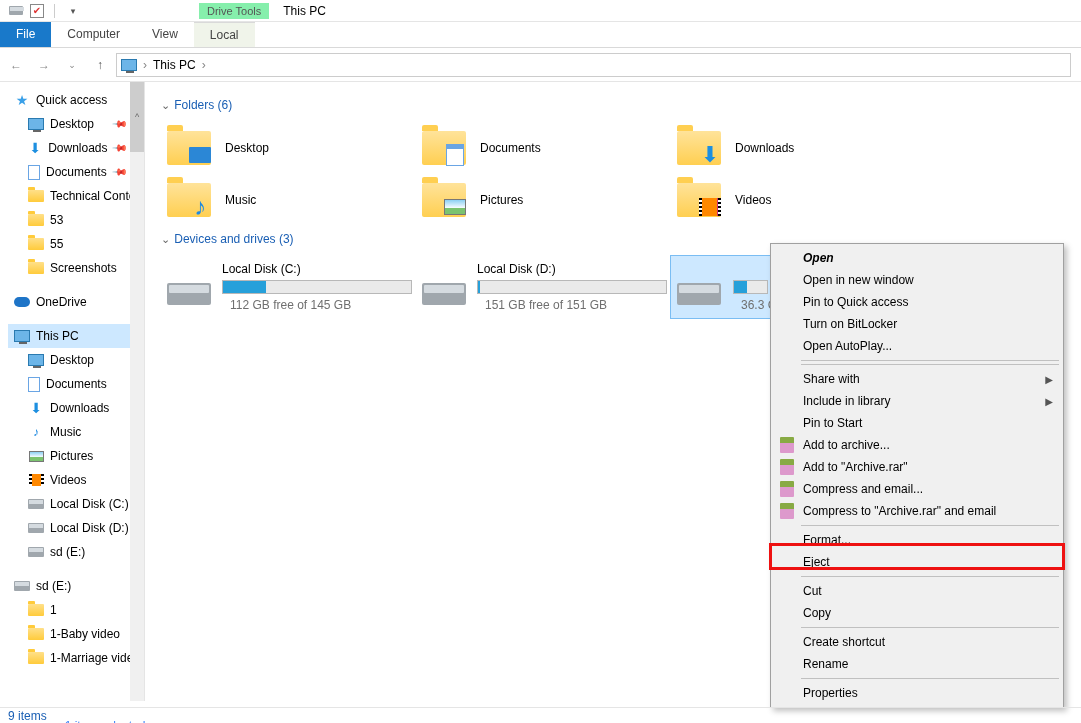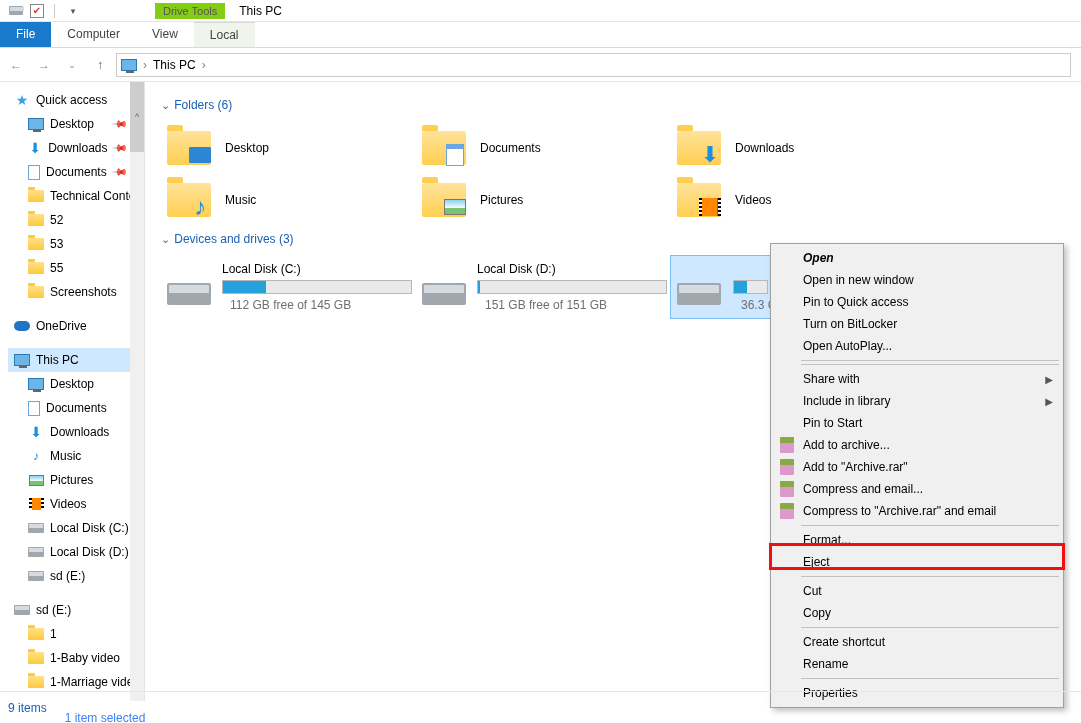--- a/index.html
+++ b/index.html
@@ -3,21 +3,21 @@
 <meta charset="utf-8">
 <style>
 * { margin: 0; padding: 0; box-sizing: border-box; font-family: "Segoe UI", Tahoma, sans-serif; font-size: 12px; }
 body { background: #fff; width: 1081px; height: 723px; overflow: hidden; position: relative; }
 
 
 .titlebar { height: 22px; display: flex; align-items: center; border-bottom: 1px solid #e5e5e5; }
 .qat { display: flex; align-items: center; gap: 6px; padding: 0 8px; }
 .qat-sep { width:1px; height:14px; background:#ccc; margin:0 4px; }
 .qat-icon { width:16px; height:16px; display:flex;align-items:center;justify-content:center; }
-.drive-tools { background:#84cc16; color:#555; padding:2px 8px; font-size:11px; margin-left:66px; }
+.drive-tools { background:#86efac; color:#555; padding:2px 8px; font-size:11px; margin-left:110px; }
 .title-text { margin-left:14px; color:#000; }
 
 
 .ribbon-tabs { height: 26px; display:flex; align-items:stretch; border-bottom:1px solid #d9d9d9; }
 .tab { padding:5px 16px; color:#444; cursor:default; }
 .tab.file { background:#1979ca; color:#fff; }
 .tab.manage { background:#f0f4ea; color:#444; border-top:1px solid #d9d9d9; }
 
 
 .addr-row { height:34px; display:flex; align-items:center; padding:3px 10px 3px 4px; gap:4px; border-bottom:1px solid #e5e5e5; }
@@ -77,21 +77,21 @@
 .ctx-item.def { font-weight:600;font-style:italic; }
 .ctx-item .sub-ar { position:absolute; right:8px; color:#555; font-size:10px; }
 .ctx-item .mi-ico { position:absolute; left:5px; width:18px; height:18px; display:flex; align-items:center; justify-content:center; }
 .ctx-sep { height:1px; background:#c0c0c0; margin:3px 2px 3px 28px; }
 .ctx-highlight { border:3px solid #e11; position:absolute; left:769px; top:543px; width:296px; height:27px; pointer-events:none; }
 
 .defender { width:14px;height:14px; background:conic-gradient(#d33 0 25%, #3a3 0 50%, #36d 0 75%, #fc3 0 100%); border-radius:2px; transform:rotate(45deg); }
 .rar { width:14px;height:16px; background:linear-gradient(#8a4,#8a4 40%,#d9c 0); border-radius:1px; }
 
 
-.statusbar { position:absolute; left:0; right:0; bottom:0; height:32px; border-top:1px solid #e5e5e5; display:flex; align-items:center; padding:0 8px; gap:18px; color:#1a5fb4; font-size:12px; }
+.statusbar { position:absolute; left:0; right:0; bottom:0; height:16px; border-top:1px solid #e5e5e5; display:flex; align-items:center; padding:0 8px; gap:18px; color:#1a5fb4; font-size:12px; }
 .statusbar span+span { color:#3b82f6;margin-top:20px; }
 
 .desktop-badge { width:22px;height:16px; background:#2b87d6; border-radius:1px; }
 .docs-badge { width:18px;height:22px; background:#fff; border:1px solid #6aa5e4; box-shadow:inset 0 4px 0 #6aa5e4; }
 .down-badge { color:#1d8fe0; font-size:22px; }
 .music-badge { color:#1f8ae0; font-size:24px; }
 .pics-badge { width:22px;height:16px; background:linear-gradient(#8cd0f3,#fff 60%,#7bc36f 0); border:1px solid #777; }
 .vids-badge { width:22px;height:18px; background:linear-gradient(90deg,#c37 0 8%,#f80 0 80%,#c37 0); position:relative; }
 .vids-badge:before, .vids-badge:after { content:""; position:absolute; top:0; bottom:0; width:3px; background:repeating-linear-gradient(#000 0 2px,#fff 0 4px); }
 .vids-badge:before{left:0} .vids-badge:after{right:0}
@@ -164,26 +164,20 @@
       <div class="np-item sub">
           <span class="ico">
             <span class="ico-folder"></span>
           </span>
           <span>Technical Content</span>
         </div>
       <div class="np-item sub">
           <span class="ico">
             <span class="ico-folder"></span>
           </span>
-          <span>52</span>
-        </div>
-      <div class="np-item sub">
-          <span class="ico">
-            <span class="ico-folder"></span>
-          </span>
           <span>53</span>
         </div>
       <div class="np-item sub">
           <span class="ico">
             <span class="ico-folder"></span>
           </span>
           <span>55</span>
         </div>
       <div class="np-item sub">
           <span class="ico">

